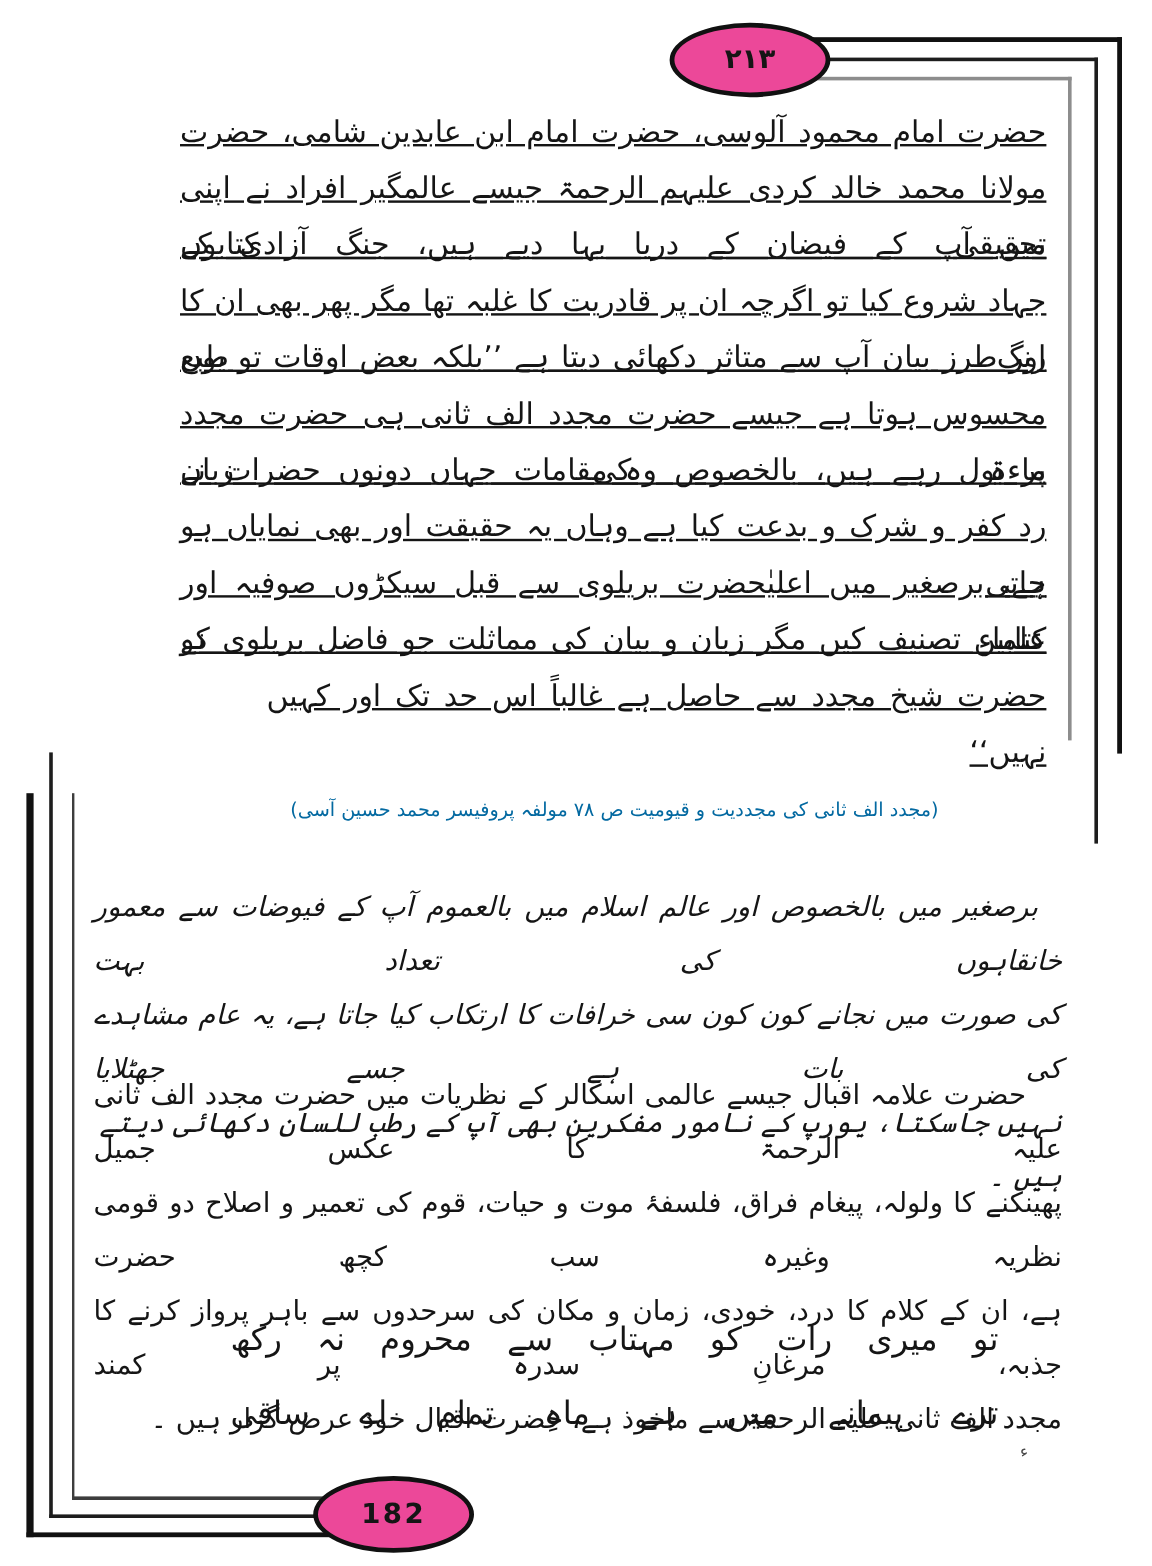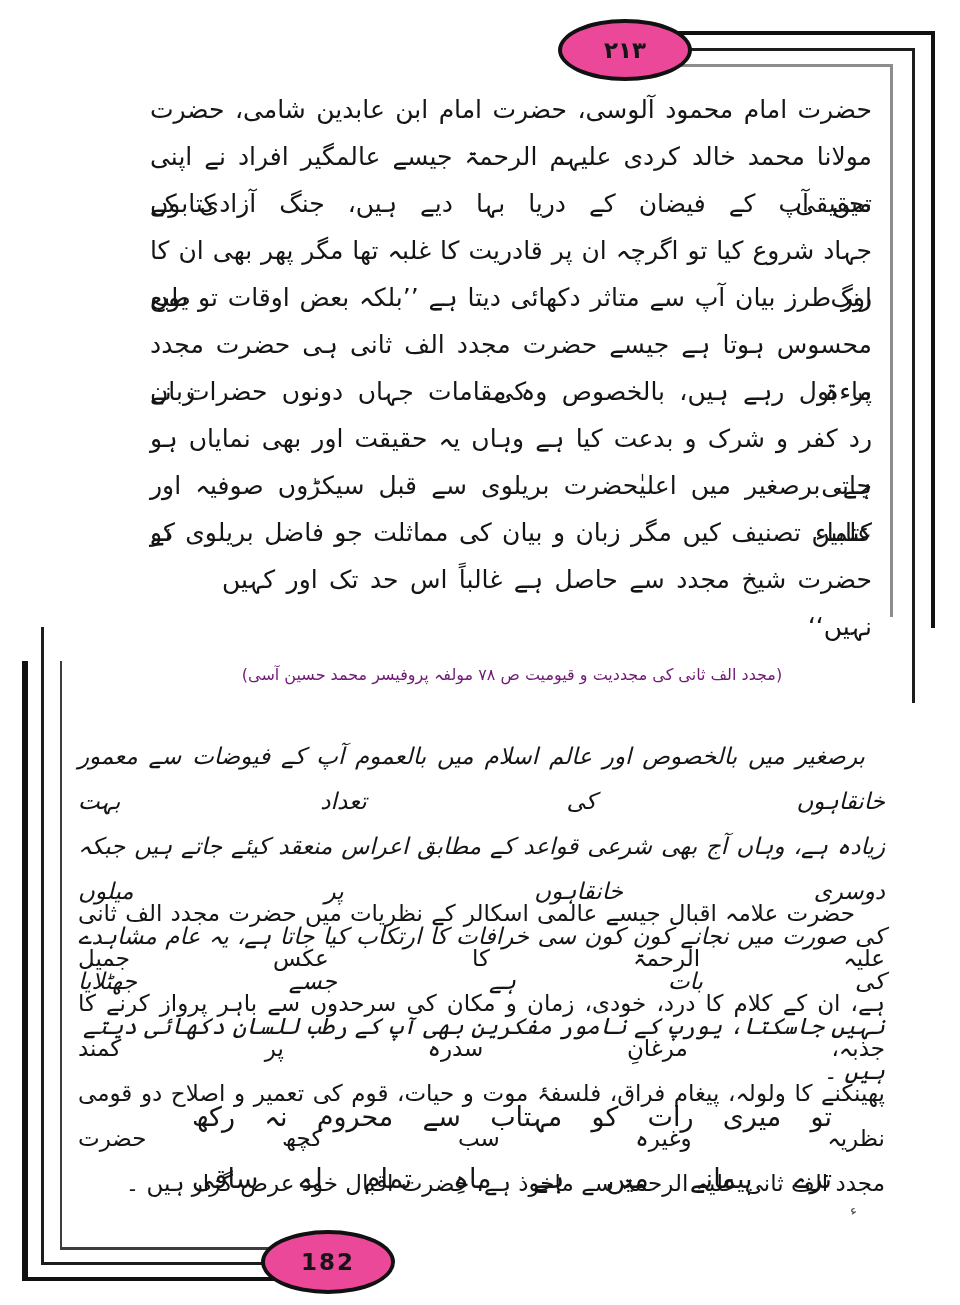--- a/index.html
+++ b/index.html
@@ -14,24 +14,24 @@
   }
   .abs{position:absolute;}
   .urdu{direction:rtl;unicode-bidi:embed;}
   
   .jline{text-align:justify;text-align-last:justify;}
   .sline{text-align:right;text-align-last:right;}
   .cline{text-align:center;text-align-last:center;}
 
   .quote-block{left:150px;top:86px;width:722px;font-size:25px;line-height:47px;}
   .quote-block .ln{height:47px;white-space:nowrap;}
-  .quote-block .ln.jline{white-space:normal;}
+  .quote-block .ln.jline{white-space:normal;text-decoration:underline;}
   .ln-indent-left{padding-left:72px;}
 
-  .ref-line{left:150px;top:660px;width:724px;font-size:16px;line-height:30px;color:#701a75;}
+  .ref-line{left:150px;top:660px;width:724px;font-size:16px;line-height:30px;color:#0369a1;}
 
   .para{left:78px;width:807px;font-size:23px;line-height:45px;}
   .para-2{top:734px;font-style:italic;}
   .para-3{top:891px;}
   .first-indent-sm{text-indent:20px;}
   .first-indent-md{text-indent:30px;}
 
   .couplet{left:192px;top:1086px;width:640px;font-size:27px;line-height:62px;}
 
   
@@ -85,29 +85,28 @@
     <div class="ln jline">رد کفر و شرک و بدعت کیا ہے وہاں یہ حقیقت اور بھی نمایاں ہو جاتی</div>
     <div class="ln jline">ہے، برصغیر میں اعلیٰحضرت بریلوی سے قبل سیکڑوں صوفیہ اور علماء نے</div>
     <div class="ln jline">کتابیں تصنیف کیں مگر زبان و بیان کی مماثلت جو فاضل بریلوی کو</div>
     <div class="ln jline ln-indent-left">حضرت شیخ مجدد سے حاصل ہے غالباً اس حد تک اور کہیں نہیں‘‘</div>
   </div>
 
   <div class="abs urdu cline ref-line">(مجدد الف ثانی کی مجددیت و قیومیت ص ۷۸ مولفہ پروفیسر محمد حسین آسی)</div>
 
   <div class="abs urdu para para-2">
     <div class="jline first-indent-sm">برصغیر میں بالخصوص اور عالم اسلام میں بالعموم آپ کے فیوضات سے معمور خانقاہوں کی تعداد بہت</div>
-    <div class="jline">زیادہ ہے، وہاں آج بھی شرعی قواعد کے مطابق اعراس منعقد کیئے جاتے ہیں جبکہ دوسری خانقاہوں پر میلوں</div>
     <div class="jline">کی صورت میں نجانے کون کون سی خرافات کا ارتکاب کیا جاتا ہے، یہ عام مشاہدے کی بات ہے جسے جھٹلایا</div>
     <div class="sline">نہیں جاسکتا، یورپ کے نامور مفکرین بھی آپ کے رطب للسان دکھائی دیتے ہیں ۔</div>
   </div>
 
   <div class="abs urdu para para-3">
     <div class="jline first-indent-md">حضرت علامہ اقبال جیسے عالمی اسکالر کے نظریات میں حضرت مجدد الف ثانی علیہ الرحمۃ کا عکس جمیل</div>
+    <div class="jline">پھینکنے کا ولولہ، پیغام فراق، فلسفۂ موت و حیات، قوم کی تعمیر و اصلاح دو قومی نظریہ وغیرہ سب کچھ حضرت</div>
     <div class="jline">ہے، ان کے کلام کا درد، خودی، زمان و مکان کی سرحدوں سے باہر پرواز کرنے کا جذبہ، مرغانِ سدرہ پر کمند</div>
-    <div class="jline">پھینکنے کا ولولہ، پیغام فراق، فلسفۂ موت و حیات، قوم کی تعمیر و اصلاح دو قومی نظریہ وغیرہ سب کچھ حضرت</div>
     <div class="sline">مجدد الف ثانی علیہ الرحمۃ سے ماخوذ ہے، حضرت اقبال خود عرض گزار ہیں ۔</div>
   </div>
 
   <div class="abs urdu couplet">
     <div class="jline">تو میری رات کو مہتاب سے محروم نہ رکھ</div>
     <div class="jline">ترے پیمانے میں ہے ماہِ تمام اے ساقی</div>
   </div>
 
   <div class="abs stray">ء</div>
 

